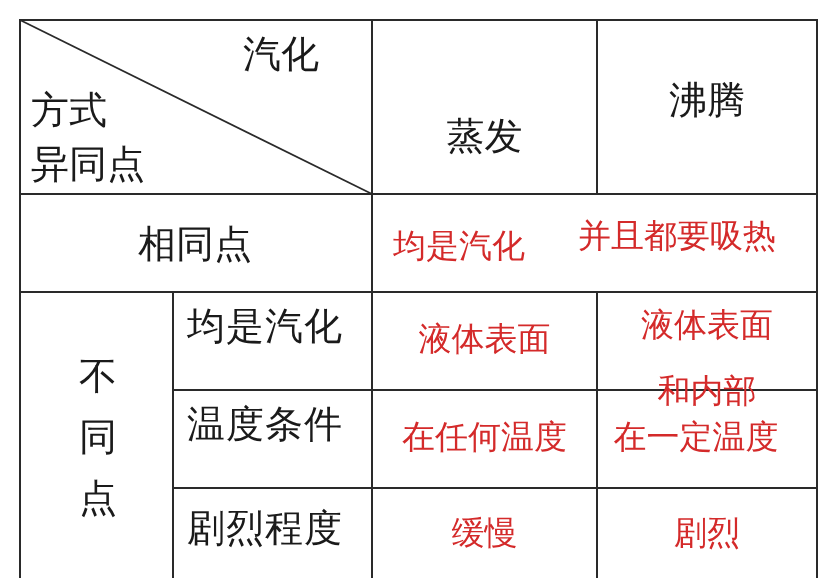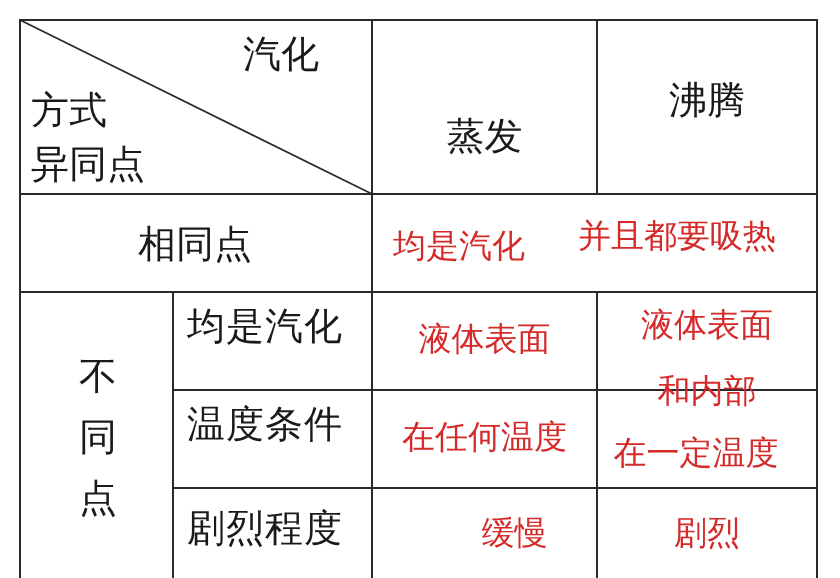--- a/index.html
+++ b/index.html
@@ -55,18 +55,18 @@
   <div class="txt big" style="left:60px;top:393px;">同</div>
   <div class="txt big" style="left:60px;top:454px;">点</div>
 
   <div class="txt big cjk" style="left:168px;top:282px;">均是汽化</div>
   <div class="txt mid red center" style="left:354px;width:223px;top:298px;">液体表面</div>
   <div class="txt mid red center" style="left:579px;width:218px;top:284px;">液体表面</div>
   <div class="txt mid red center" style="left:579px;width:218px;top:322px;margin-top:28px;">和内部</div>
 
   <div class="txt big cjk" style="left:168px;top:380px;">温度条件</div>
   <div class="txt mid red center" style="left:354px;width:223px;top:396px;">在任何温度</div>
-  <div class="txt mid red center" style="left:579px;width:196px;top:396px;margin-top:16px;">在一定温度</div>
+  <div class="txt mid red center" style="left:579px;width:196px;top:396px;">在一定温度</div>
 
   <div class="txt big cjk" style="left:168px;top:460px;margin-top:24px;">剧烈程度</div>
-  <div class="txt mid red center" style="left:354px;width:223px;top:492px;padding-left:30px;">缓慢</div>
+  <div class="txt mid red center" style="left:354px;width:223px;top:492px;">缓慢</div>
   <div class="txt mid red center" style="left:579px;width:218px;top:492px;">剧烈</div>
 </div>
 
 </body></html>

